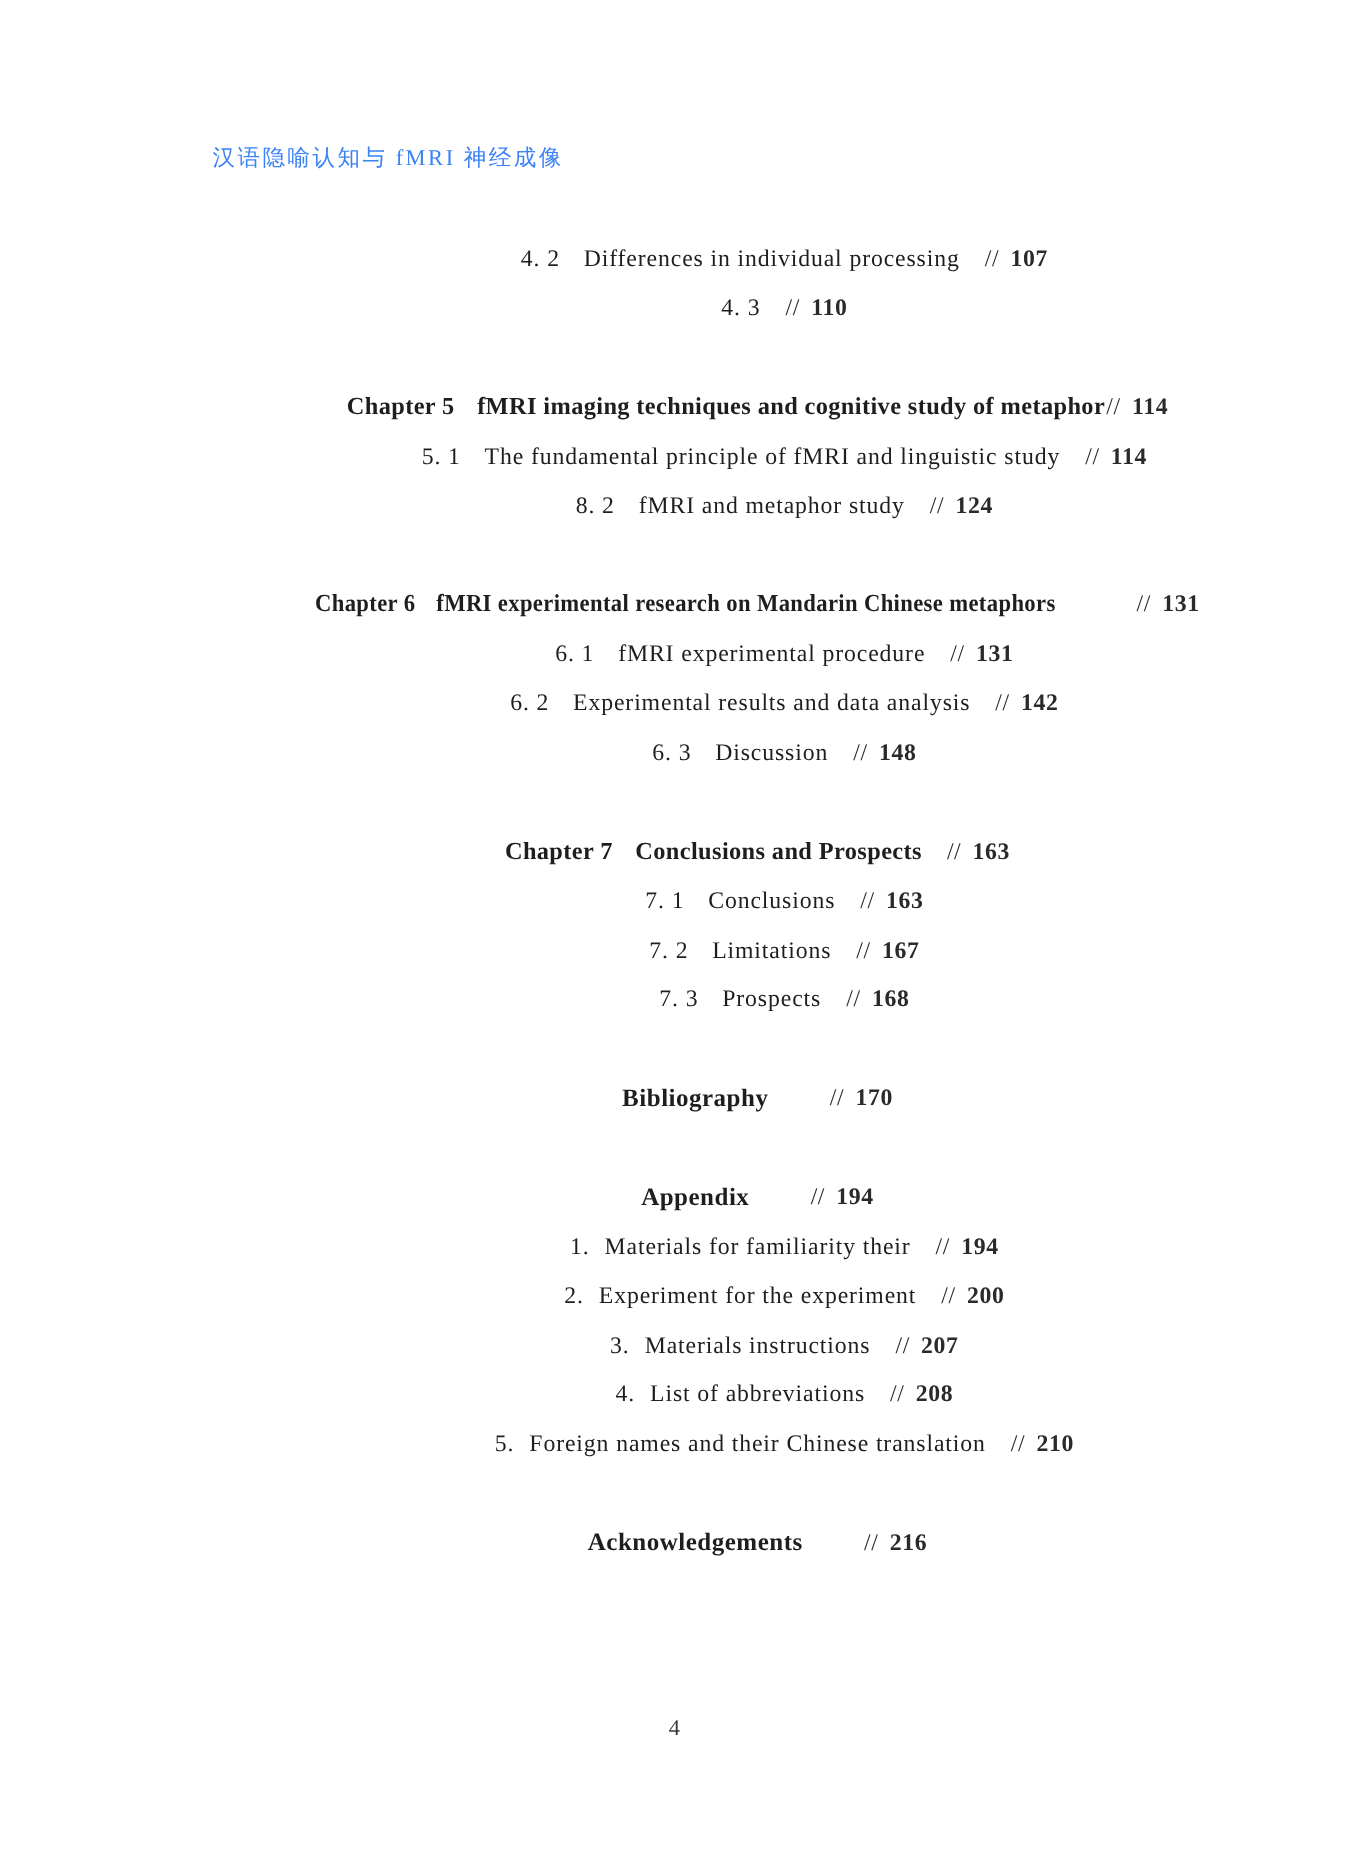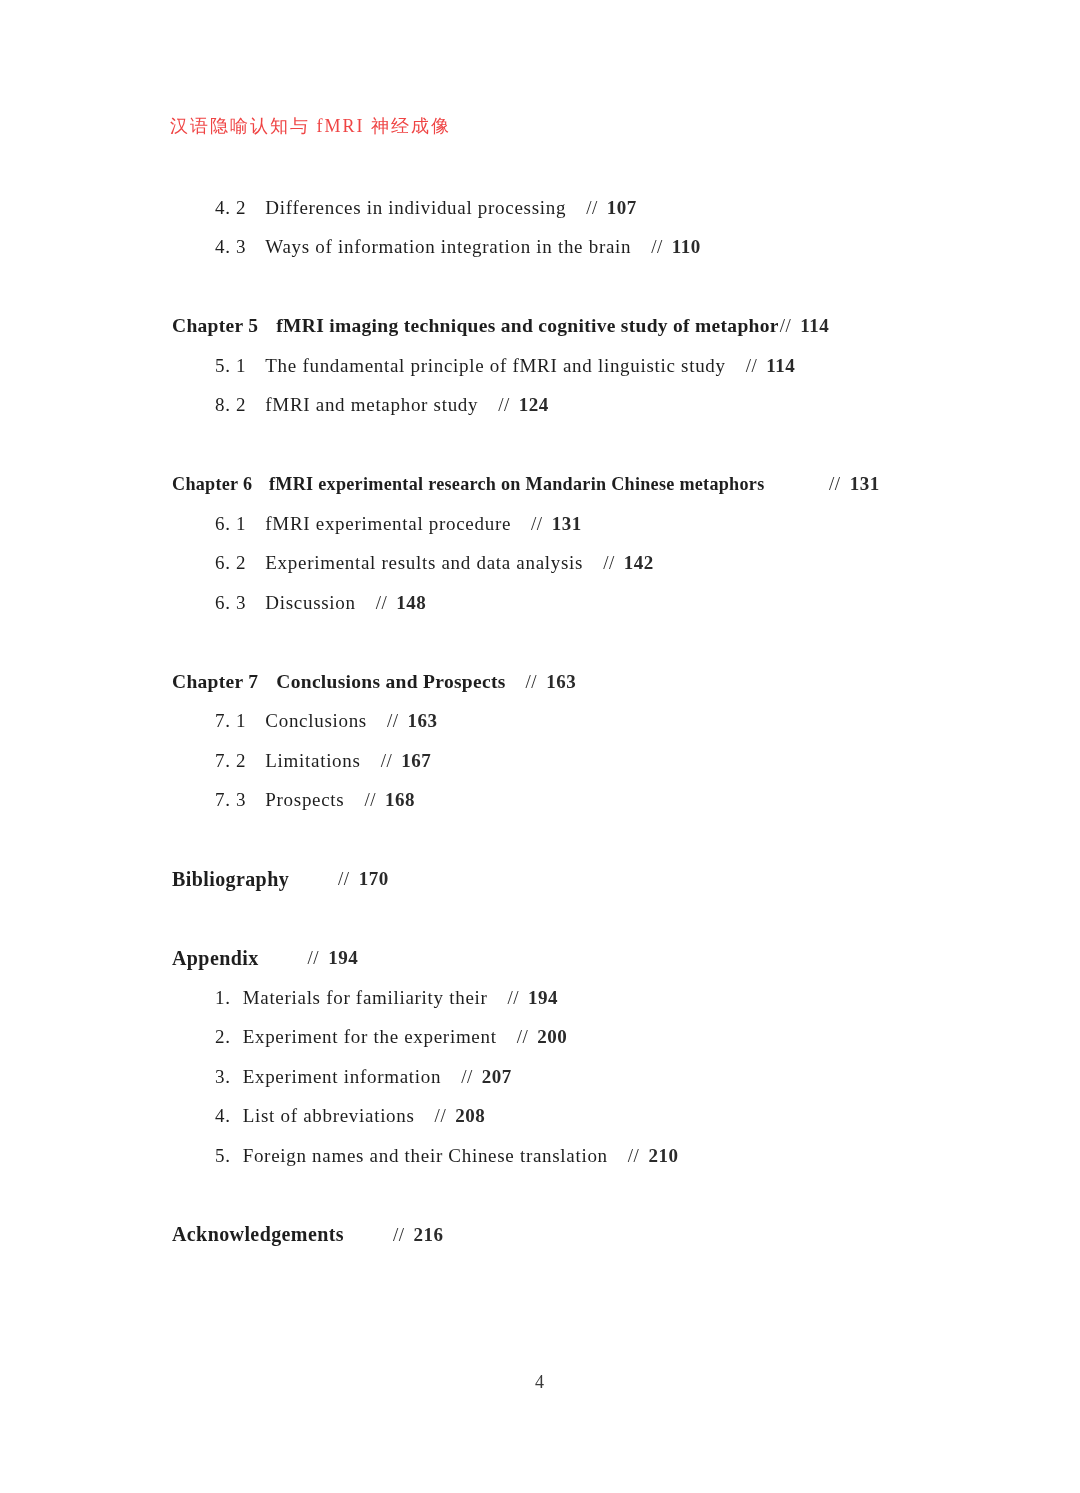--- a/index.html
+++ b/index.html
@@ -13,33 +13,34 @@
     position: relative;
     width: 1080px; height: 1493px;
     background: #ffffff;
     overflow: hidden;
   }
   .running-header {
     position: absolute;
     left: 170px; top: 114px;
     font-size: 18px;
     letter-spacing: 2px;
-    color: #ef4444;
+    color: #3b82f6;
   }
   .toc {
     position: absolute;
     left: 172px; top: 188px; right: 40px;
   }
   .row {
     height: 39.5px;
     display: flex;
     align-items: center;
     font-size: 19px;
     letter-spacing: 0.7px;
     white-space: nowrap;
+    justify-content: center;
   }
   .gap { height: 39.5px; }
   .row.chapter { font-weight: bold; font-size: 19.5px; letter-spacing: 0.3px; }
   .row.chapter .title { margin-left: 18px; }
   .row.heading { font-weight: bold; font-size: 20px; letter-spacing: 0.4px; gap: 29px; }
   .row.sub .num { margin-left: 43px; }
   .row.sub .title { margin-left: 19px; }
   .row.app .num { margin-left: 43px; }
   .row.app .title { margin-left: 12px; }
   .condensed {
@@ -81,21 +82,20 @@
       <span class="num">4. 2</span>
       <span class="title">Differences in individual processing</span>
       <span class="pageref">
           <span class="sep">//</span>
           <span class="pg">107</span>
         </span>
     </div>
 
     <div class="row sub">
       <span class="num">4. 3</span>
-      <span class="title">Ways of information integration in the brain</span>
       <span class="pageref">
           <span class="sep">//</span>
           <span class="pg">110</span>
         </span>
     </div>
 
     <div class="gap"></div>
 
     <div class="row chapter">
       <span class="num">Chapter 5</span>
@@ -235,21 +235,21 @@
       <span class="num">2.</span>
       <span class="title">Experiment for the experiment</span>
       <span class="pageref">
           <span class="sep">//</span>
           <span class="pg">200</span>
         </span>
     </div>
 
     <div class="row app">
       <span class="num">3.</span>
-      <span class="title">Experiment information</span>
+      <span class="title">Materials instructions</span>
       <span class="pageref">
           <span class="sep">//</span>
           <span class="pg">207</span>
         </span>
     </div>
 
     <div class="row app">
       <span class="num">4.</span>
       <span class="title">List of abbreviations</span>
       <span class="pageref">

